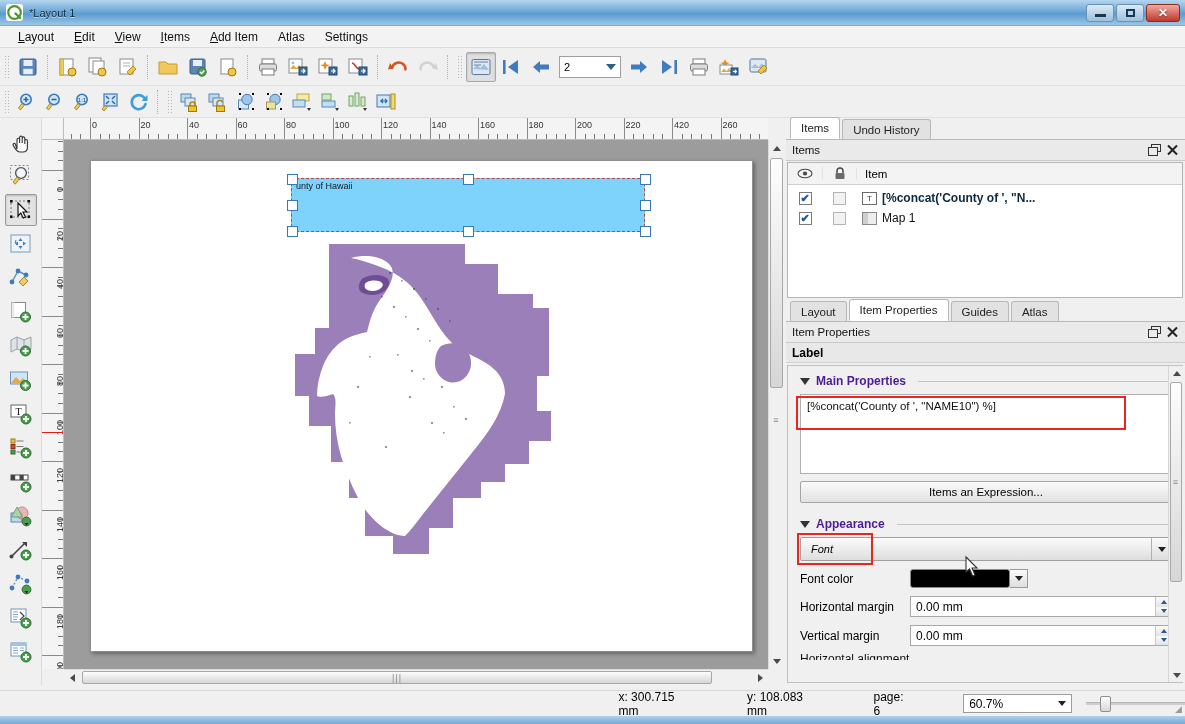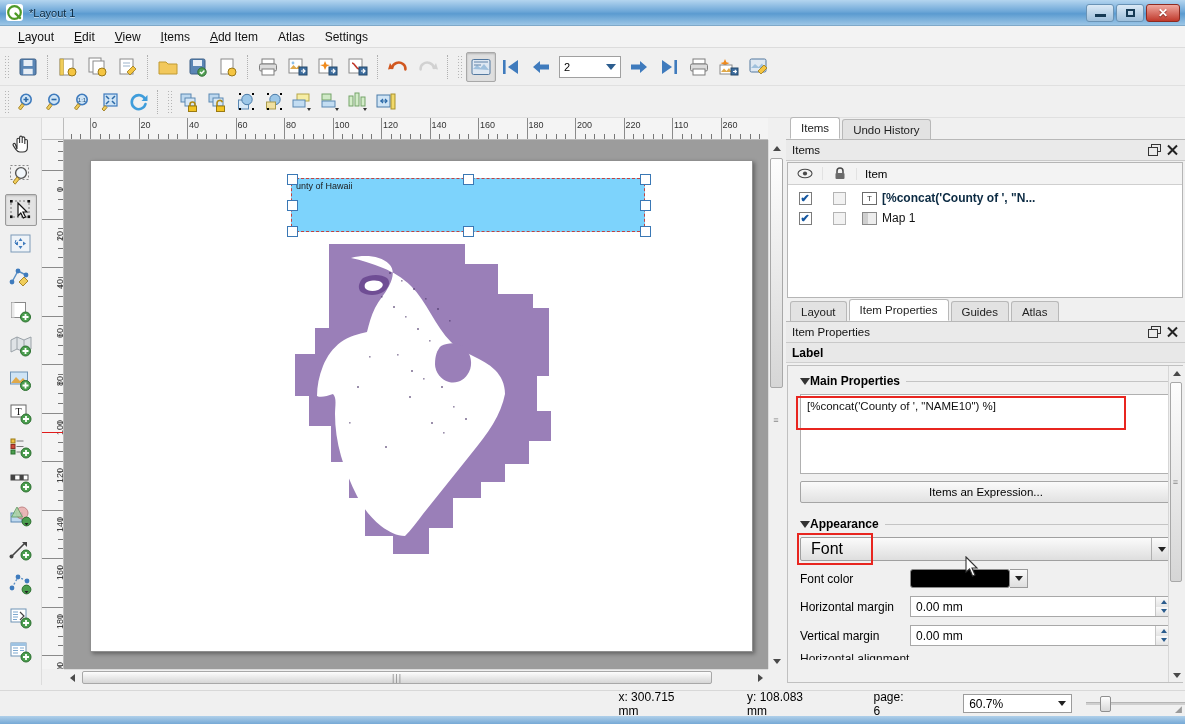--- a/index.html
+++ b/index.html
@@ -174,39 +174,39 @@
   .cbx .chk { color:#1557a0; font-size:11px; line-height:1; font-weight:bold; }
   .ticon { width:15px; height:13px; border:1px solid #6b6b6b; background:#fff; font-size:8px; display:flex; align-items:center; justify-content:center; color:#333;}
   .micon { width:15px; height:13px; border:1px solid #8a8a8a; background:linear-gradient(to right,#cfcfcf 0 40%,#ededed 40% 100%); }
   .itname { font-weight:bold; color:#0b2a42; font-size:12px; }
   .itname.normal { font-weight:normal; color:#111; }
 
   
   .props-head { height:20px; background:#e8e8e8; display:flex; align-items:center; padding-left:6px; font-weight:bold; font-size:12px; border-bottom:1px solid #cfcfcf;}
   .props-body { position:absolute; left:1px; right:2px; top:65px; bottom:2px; background:#f0f0f0; border:1px solid #c0c0c0; overflow:hidden;}
   .group { margin:8px 10px 0 12px; }
-  .group-head { display:flex; align-items:center; font-weight:bold; font-size:12px; color:#000000; }
+  .group-head { display:flex; align-items:center; gap:6px; font-weight:bold; font-size:12px; color:#4c1d95; }
   .tri { width:0;height:0;border-left:5px solid transparent;border-right:5px solid transparent;border-top:7px solid #333; }
   .group-line { flex:1; height:1px; background:#c4c4c4; margin-left:6px; }
   .textarea {
     margin-top:6px; height:80px; background:#fff; border:1px solid #b0b0b0;
     font-size:11.5px; padding:5px 6px; color:#111;
   }
   .redbox { position:absolute; border:2px solid #e8251f; pointer-events:none; }
   .chk-row { display:flex; align-items:center; gap:6px; margin-top:8px; font-size:12px; }
   .btn-wide {
     margin-top:7px; height:22px; width:100%; border:1px solid #a5a5a5; border-radius:2px;
     background:linear-gradient(to bottom,#fafafa,#e2e2e2);
     display:flex; align-items:center; justify-content:center; font-size:11.5px;
   }
   .combo {
     height:24px; border:1px solid #a0a0a0; border-radius:2px; position:relative;
     background:linear-gradient(to bottom,#fbfbfb,#dedede); display:flex; align-items:center;
   }
-  .combo .cval { padding-left:10px; font-size:16px; }
+  .combo .cval { padding-left:10px; font-size:11px;font-style:italic; }
   .combo .cbtn {
     position:absolute; right:0; top:0; bottom:0; width:20px; border-left:1px solid #b0b0b0;
     background:linear-gradient(to bottom,#fbfbfb,#dcdcdc); display:flex; align-items:center; justify-content:center;
   }
   .caret-dn { width:0;height:0;border-left:4px solid transparent;border-right:4px solid transparent;border-top:5px solid #222; }
   .field-row { display:flex; align-items:center; margin-top:8px; }
   .field-label { width:110px; font-size:12px; }
   .colorbtn { width:100px; height:19px; border:1px solid #8a8a8a; background:#000; border-radius:3px; }
   .colorcaret { width:18px; height:19px; border:1px solid #9a9a9a; border-left:none; background:linear-gradient(to bottom,#fafafa,#dedede); display:flex; align-items:center; justify-content:center;}
   .spin { flex:1; height:21px; border:1px solid #a8a8a8; background:#fff; display:flex; align-items:center; position:relative; }
@@ -778,21 +778,21 @@
         <div class="rlabel" style="left: 125px; top: 2px;">40</div>
         <div class="rlabel" style="left: 173.5px; top: 2px;">60</div>
         <div class="rlabel" style="left: 222px; top: 2px;">80</div>
         <div class="rlabel" style="left: 270.5px; top: 2px;">100</div>
         <div class="rlabel" style="left: 319px; top: 2px;">120</div>
         <div class="rlabel" style="left: 367.5px; top: 2px;">140</div>
         <div class="rlabel" style="left: 416px; top: 2px;">160</div>
         <div class="rlabel" style="left: 464.5px; top: 2px;">180</div>
         <div class="rlabel" style="left: 513px; top: 2px;">200</div>
         <div class="rlabel" style="left: 561.5px; top: 2px;">220</div>
-        <div class="rlabel" style="left: 610px; top: 2px;">110</div>
+        <div class="rlabel" style="left: 610px; top: 2px;">420</div>
         <div class="rlabel" style="left: 658.5px; top: 2px;">260</div>
       </div>
     <div class="vruler" id="vruler">
         <div class="tick" style="top: 0.9px; height: 1px; width: 5px; left: 16px; background: rgb(119, 119, 119);"></div>
         <div class="tick" style="top: 10.6px; height: 1px; width: 5px; left: 16px; background: rgb(119, 119, 119);"></div>
         <div class="tick" style="top: 20.3px; height: 1px; width: 5px; left: 16px; background: rgb(119, 119, 119);"></div>
         <div class="tick" style="top: 30px; height: 1px; width: 21px; left: 0px; background: rgb(138, 138, 138);"></div>
         <div class="tick" style="top: 39.7px; height: 1px; width: 5px; left: 16px; background: rgb(119, 119, 119);"></div>
         <div class="tick" style="top: 49.4px; height: 1px; width: 5px; left: 16px; background: rgb(119, 119, 119);"></div>
         <div class="tick" style="top: 59.1px; height: 1px; width: 5px; left: 16px; background: rgb(119, 119, 119);"></div>

